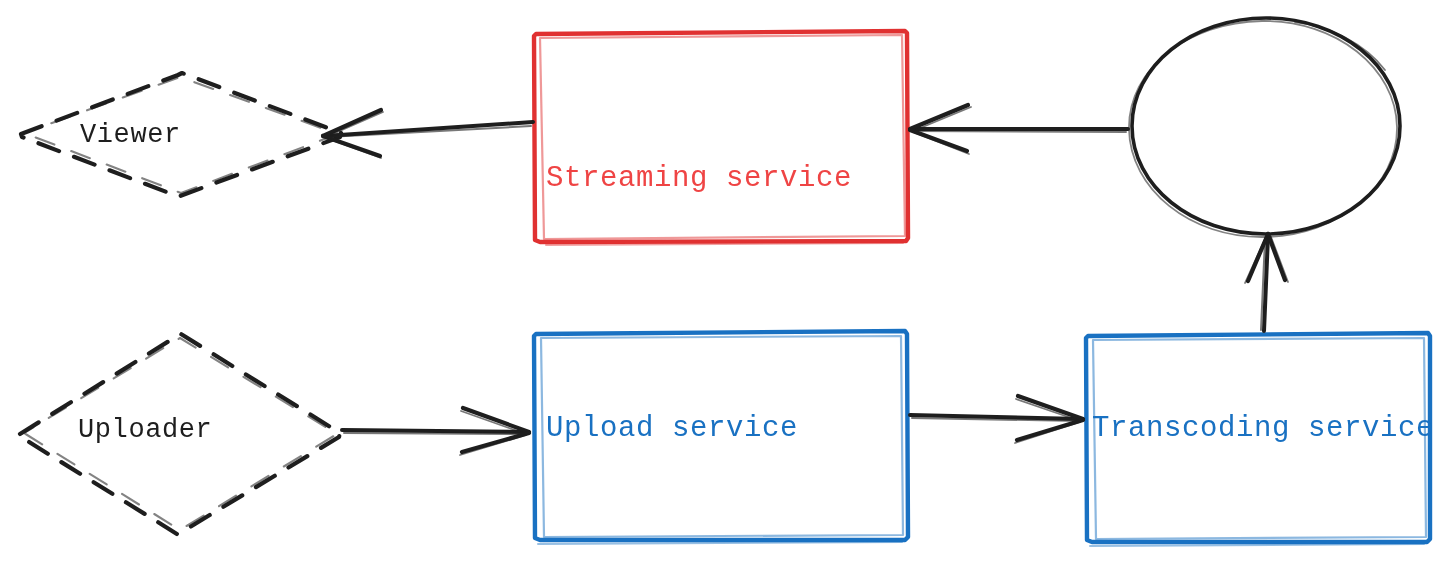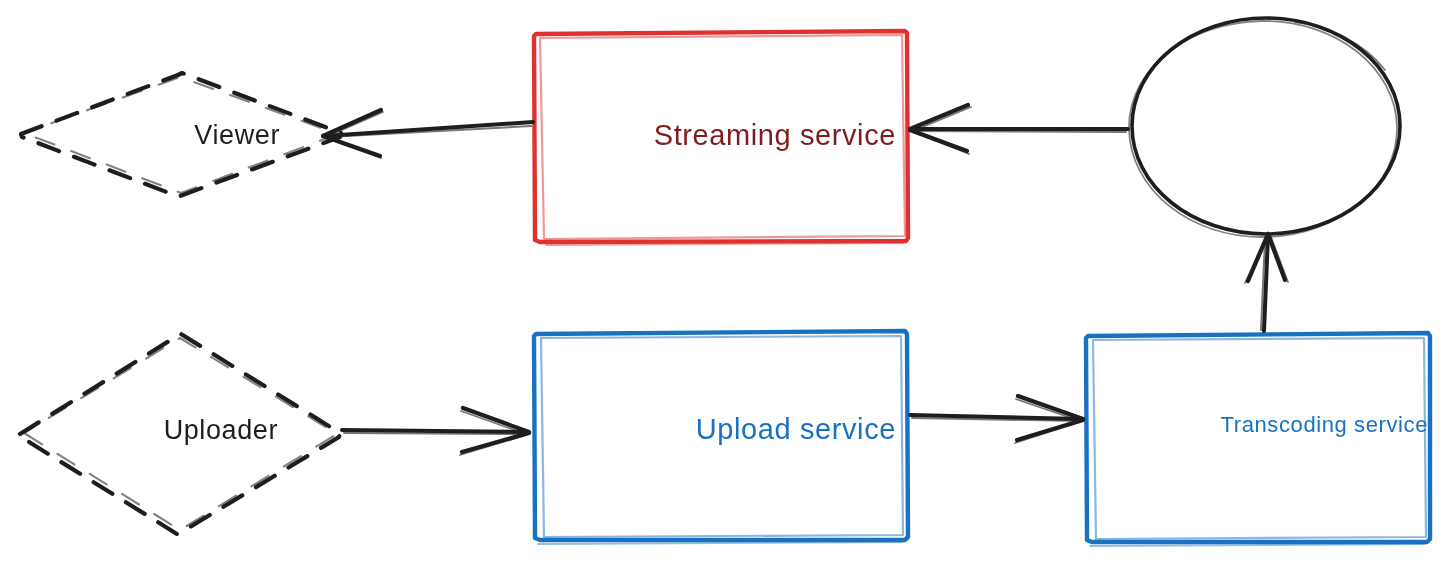--- a/index.html
+++ b/index.html
@@ -17,40 +17,40 @@
   }
   #diagram-svg {
     position: absolute;
     left: 0;
     top: 0;
     width: 1446px;
     height: 562px;
   }
   .node-label {
     position: absolute;
-    text-align: right;
-    font-family: Liberation Sans, sans-serif;
+    text-align: left;
+    font-family: Liberation Mono, monospace;
     font-size: 27px;
     font-weight: 400;
     letter-spacing: 0.6px;
     line-height: 1.18;
     white-space: pre;
     pointer-events: none;
     user-select: none;
   }
   .label-black { color: #1e1e1e; }
-  .label-red   { color: #7f1d1d; }
+  .label-red   { color: #ef4444; margin-top: 44px; }
   .label-blue  { color: #1971c2; }
 
   #label-viewer      { left: 80px;   top: 120px; width: 200px; }
   #label-streaming   { left: 546px;  top: 118px; width: 350px; font-size: 29px; }
   #label-video-store { left: 1180px; top: 88px;  width: 180px; }
   #label-uploader    { left: 78px;   top: 415px; width: 200px; }
   #label-upload      { left: 546px;  top: 412px; width: 350px; font-size: 29px; }
-  #label-transcoding { left: 1092px; top: 412px; width: 336px; font-size: 22px; }
+  #label-transcoding { left: 1092px; top: 412px; width: 336px; font-size: 29px; }
 </style>
 </head>
 <body>
 
 <div id="canvas">
 
   <svg id="diagram-svg" viewBox="0 0 1446 562" xmlns="http://www.w3.org/2000/svg">
 
     <g>
       <path d="M 21 134 L 178 75 L 182 73 L 341 133 L 340 137 L 180 196 L 177 196 L 22 137 Z" fill="none" stroke="#1e1e1e" stroke-width="4.2" stroke-linecap="round" stroke-linejoin="round" stroke-dasharray="22 16"></path>

